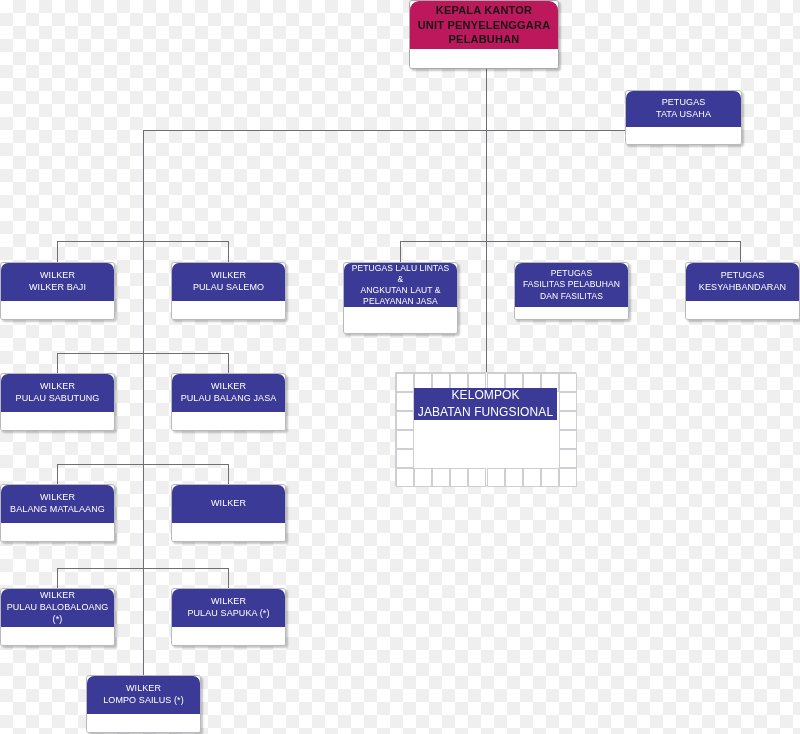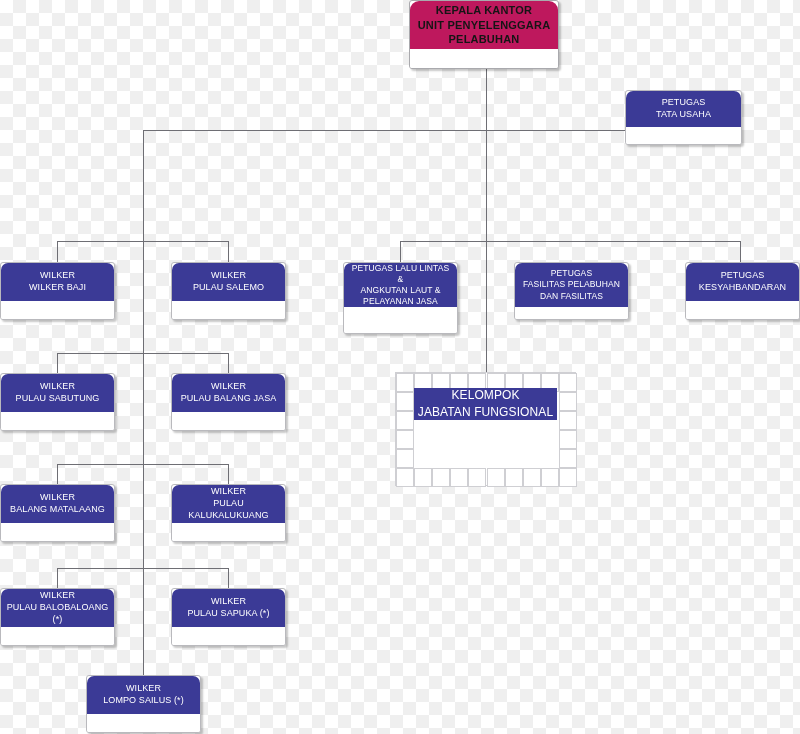--- a/index.html
+++ b/index.html
@@ -283,21 +283,20 @@
         <span>BALANG MATALAANG</span>
       </div>
     </div>
     <div class="body"></div>
   </div>
 
   <div class="node med" style="left:171px; top:484px; width:115px; height:58px;">
     <div class="head" style="height:38px;">
       <div>
         <span>WILKER</span>
-        <span>PULAU KALUKALUKUANG</span>
       </div>
     </div>
     <div class="body"></div>
   </div>
 
   <div class="node med" style="left:0px; top:588px; width:115px; height:58px;">
     <div class="head" style="height:38px;">
       <div>
         <span>WILKER</span>
         <span>PULAU BALOBALOANG (*)</span>

